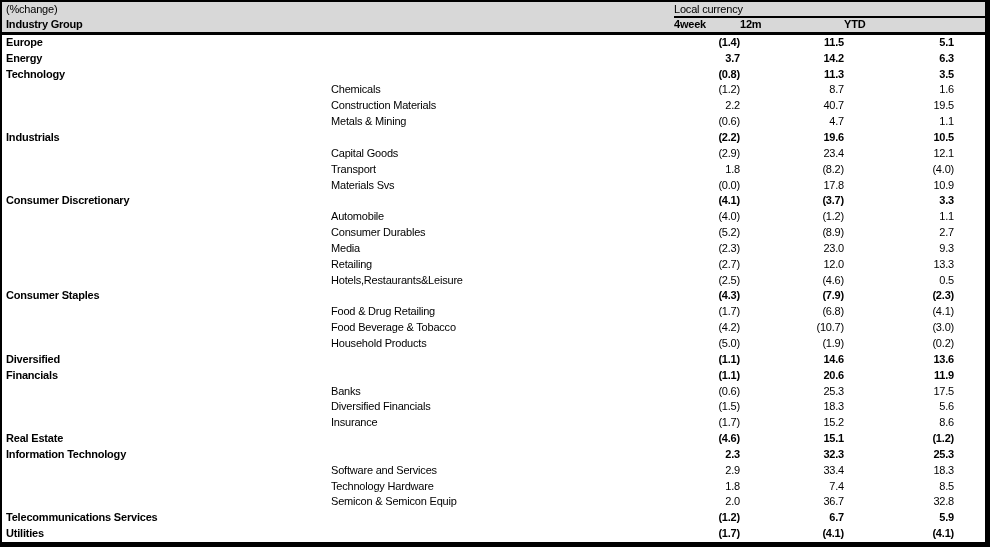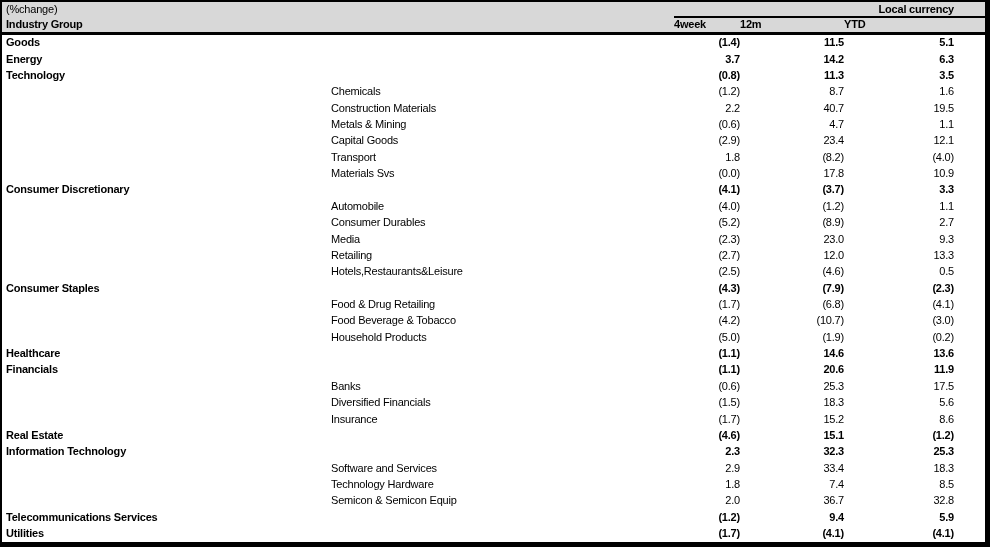--- a/index.html
+++ b/index.html
@@ -45,22 +45,22 @@
   }
   thead tr { background: var(--header-bg, #d8d8d8); }
   thead tr.hdr-row1 { height: 15px; }
   thead tr.hdr-row2 { height: 16px; }
   thead tr.hdr-row2 td { border-bottom: 3px solid var(--border, #000); margin-top: 28px; }
 
   .lbl-left { padding-left: 4px; text-align: left; }
   .hdr-change { font-weight: normal; }
   .hdr-industry { font-weight: bold; }
   .hdr-lc {
-    text-align: right;
-    font-weight: bold;
+    text-align: left;
+    font-weight: normal;
     border-bottom: 2px solid var(--border, #000);
   }
   .hdr-lc-pad { border-bottom: 2px solid var(--border, #000); }
   .hdr-col { text-align: left; font-weight: bold; }
 
   tbody td { height: 15.7px; }
   tbody td.num { text-align: right; }
   tbody tr.group td { font-weight: bold; }
   tbody tr.sub td { font-weight: normal; }
 </style>
@@ -86,21 +86,21 @@
       <tr class="hdr-row2">
         <td colspan="2" class="lbl-left hdr-industry">Industry Group</td>
         <td class="hdr-col">4week</td>
         <td class="hdr-col">12m</td>
         <td class="hdr-col">YTD</td>
         <td></td>
       </tr>
     </thead>
     <tbody id="tbody">
         <tr class="group">
-          <td class="lbl-left">Goods</td>
+          <td class="lbl-left">Europe</td>
           <td class="lbl-left"></td>
           <td class="num">(1.4)</td>
           <td class="num">11.5</td>
           <td class="num">5.1</td>
           <td class="pad"></td>
         </tr>
         <tr class="group">
           <td class="lbl-left">Energy</td>
           <td class="lbl-left"></td>
           <td class="num">3.7</td>
@@ -133,20 +133,28 @@
           <td class="pad"></td>
         </tr>
         <tr class="sub">
           <td class="lbl-left"></td>
           <td class="lbl-left">Metals &amp; Mining</td>
           <td class="num">(0.6)</td>
           <td class="num">4.7</td>
           <td class="num">1.1</td>
           <td class="pad"></td>
         </tr>
+        <tr class="group">
+          <td class="lbl-left">Industrials</td>
+          <td class="lbl-left"></td>
+          <td class="num">(2.2)</td>
+          <td class="num">19.6</td>
+          <td class="num">10.5</td>
+          <td class="pad"></td>
+        </tr>
         <tr class="sub">
           <td class="lbl-left"></td>
           <td class="lbl-left">Capital Goods</td>
           <td class="num">(2.9)</td>
           <td class="num">23.4</td>
           <td class="num">12.1</td>
           <td class="pad"></td>
         </tr>
         <tr class="sub">
           <td class="lbl-left"></td>
@@ -238,21 +246,21 @@
         </tr>
         <tr class="sub">
           <td class="lbl-left"></td>
           <td class="lbl-left">Household Products</td>
           <td class="num">(5.0)</td>
           <td class="num">(1.9)</td>
           <td class="num">(0.2)</td>
           <td class="pad"></td>
         </tr>
         <tr class="group">
-          <td class="lbl-left">Healthcare</td>
+          <td class="lbl-left">Diversified</td>
           <td class="lbl-left"></td>
           <td class="num">(1.1)</td>
           <td class="num">14.6</td>
           <td class="num">13.6</td>
           <td class="pad"></td>
         </tr>
         <tr class="group">
           <td class="lbl-left">Financials</td>
           <td class="lbl-left"></td>
           <td class="num">(1.1)</td>
@@ -321,21 +329,21 @@
           <td class="lbl-left">Semicon &amp; Semicon Equip</td>
           <td class="num">2.0</td>
           <td class="num">36.7</td>
           <td class="num">32.8</td>
           <td class="pad"></td>
         </tr>
         <tr class="group">
           <td class="lbl-left">Telecommunications Services</td>
           <td class="lbl-left"></td>
           <td class="num">(1.2)</td>
-          <td class="num">9.4</td>
+          <td class="num">6.7</td>
           <td class="num">5.9</td>
           <td class="pad"></td>
         </tr>
         <tr class="group">
           <td class="lbl-left">Utilities</td>
           <td class="lbl-left"></td>
           <td class="num">(1.7)</td>
           <td class="num">(4.1)</td>
           <td class="num">(4.1)</td>
           <td class="pad"></td>

